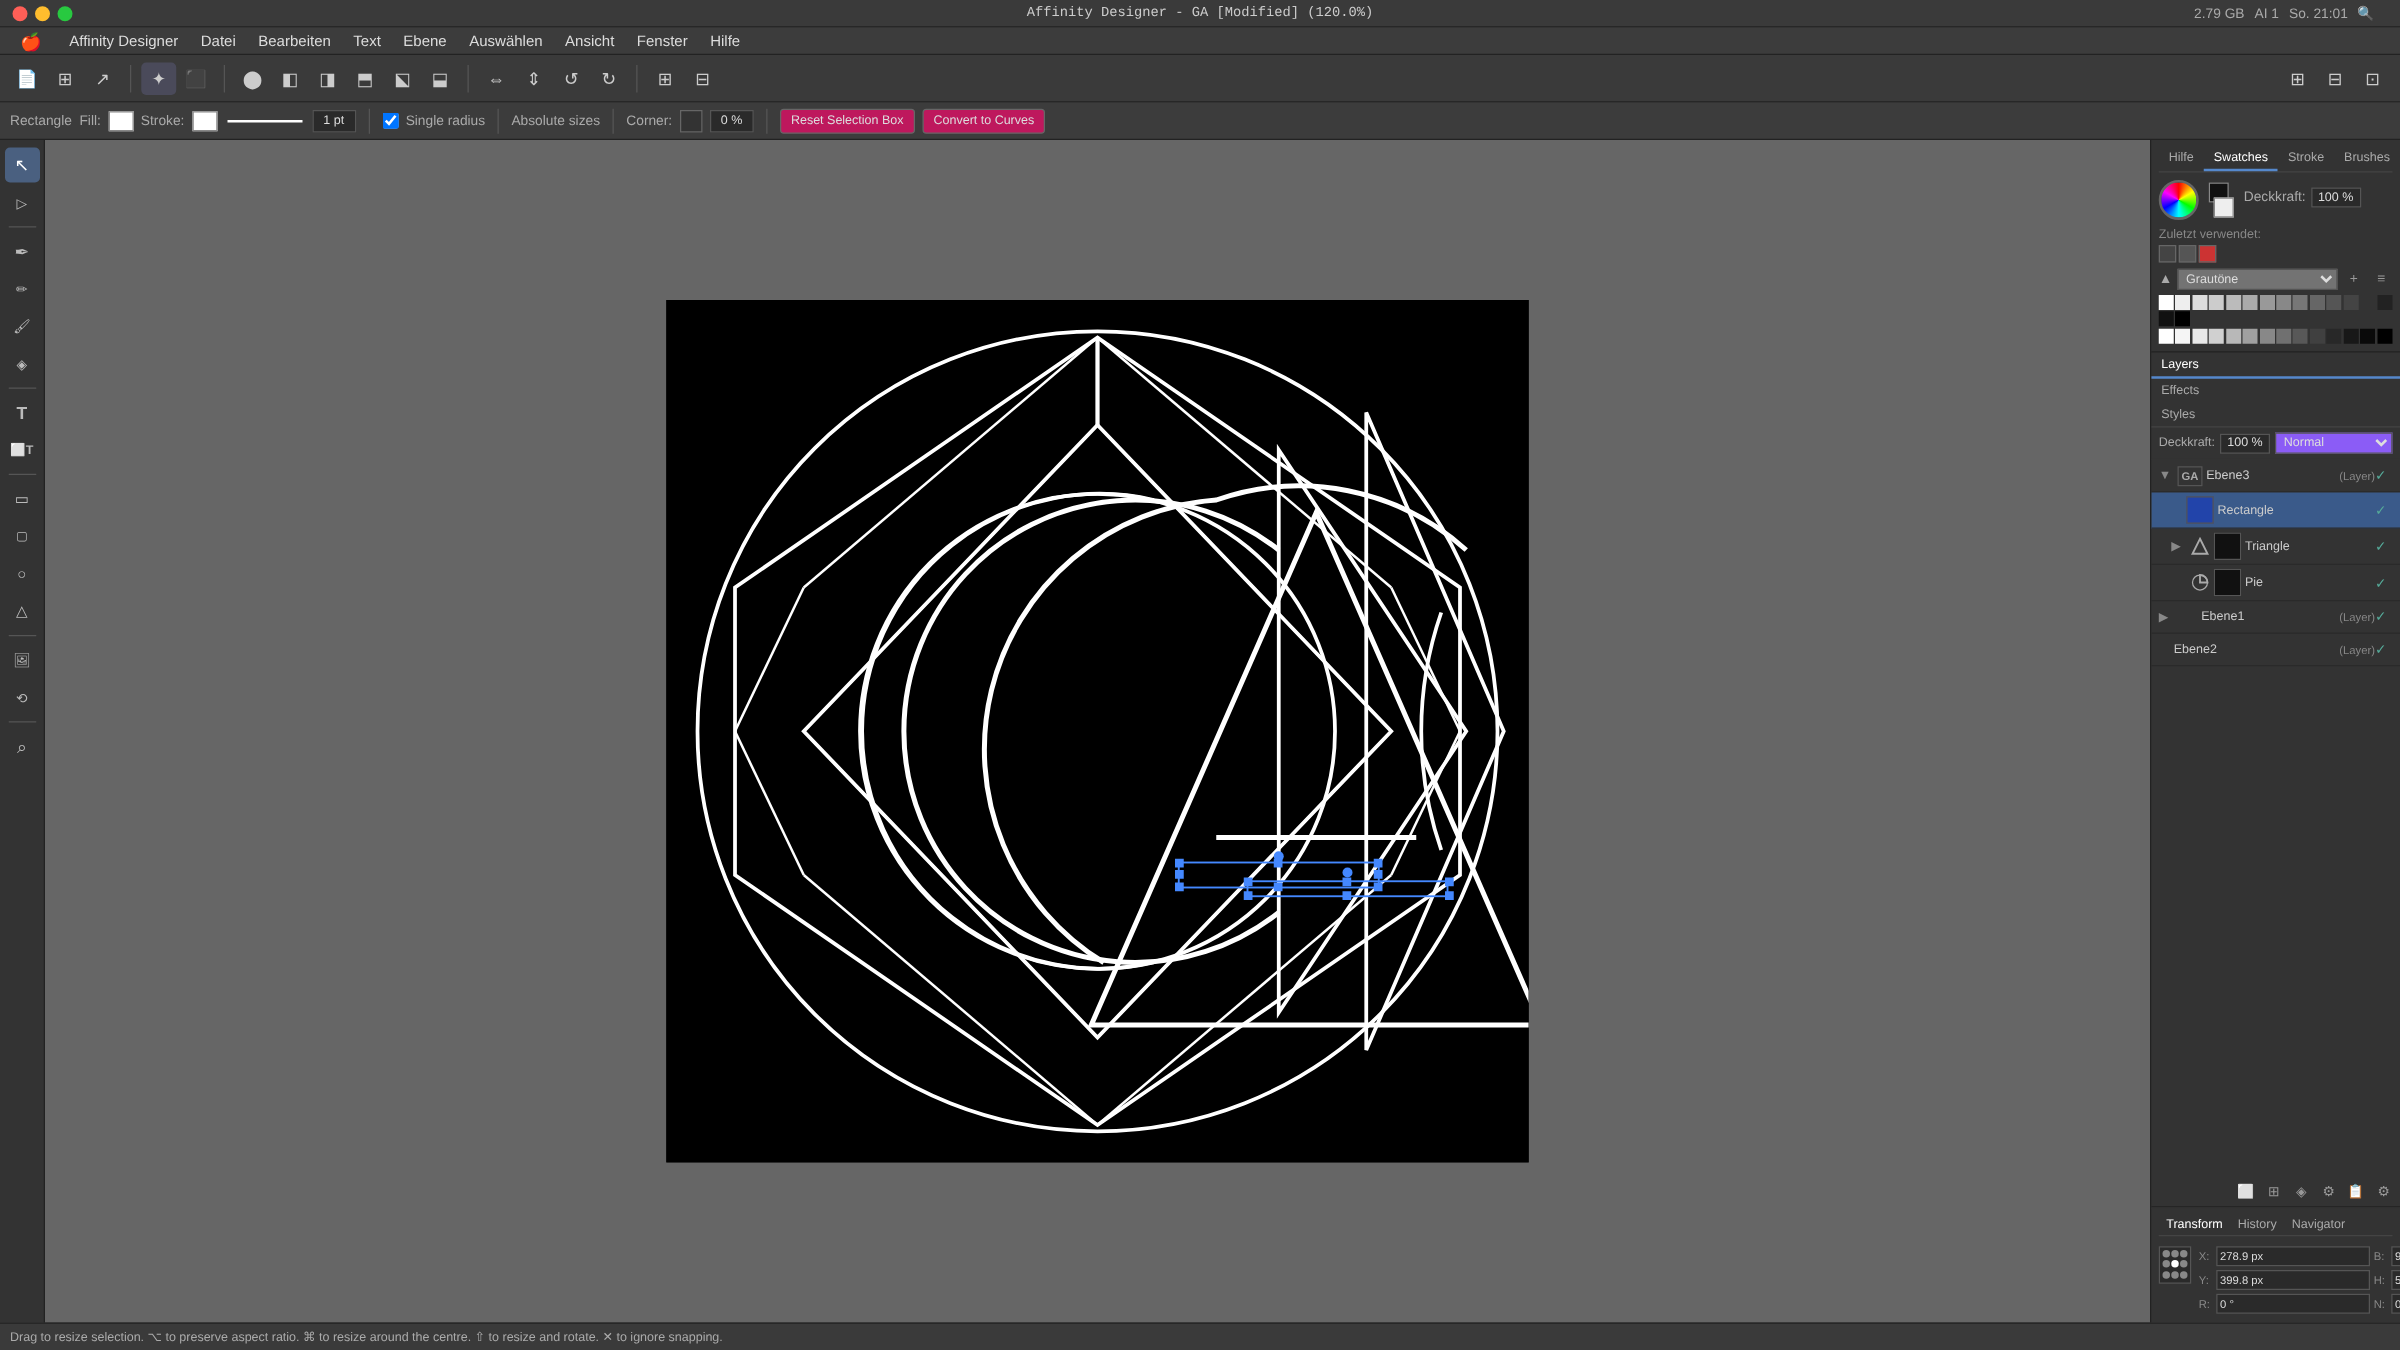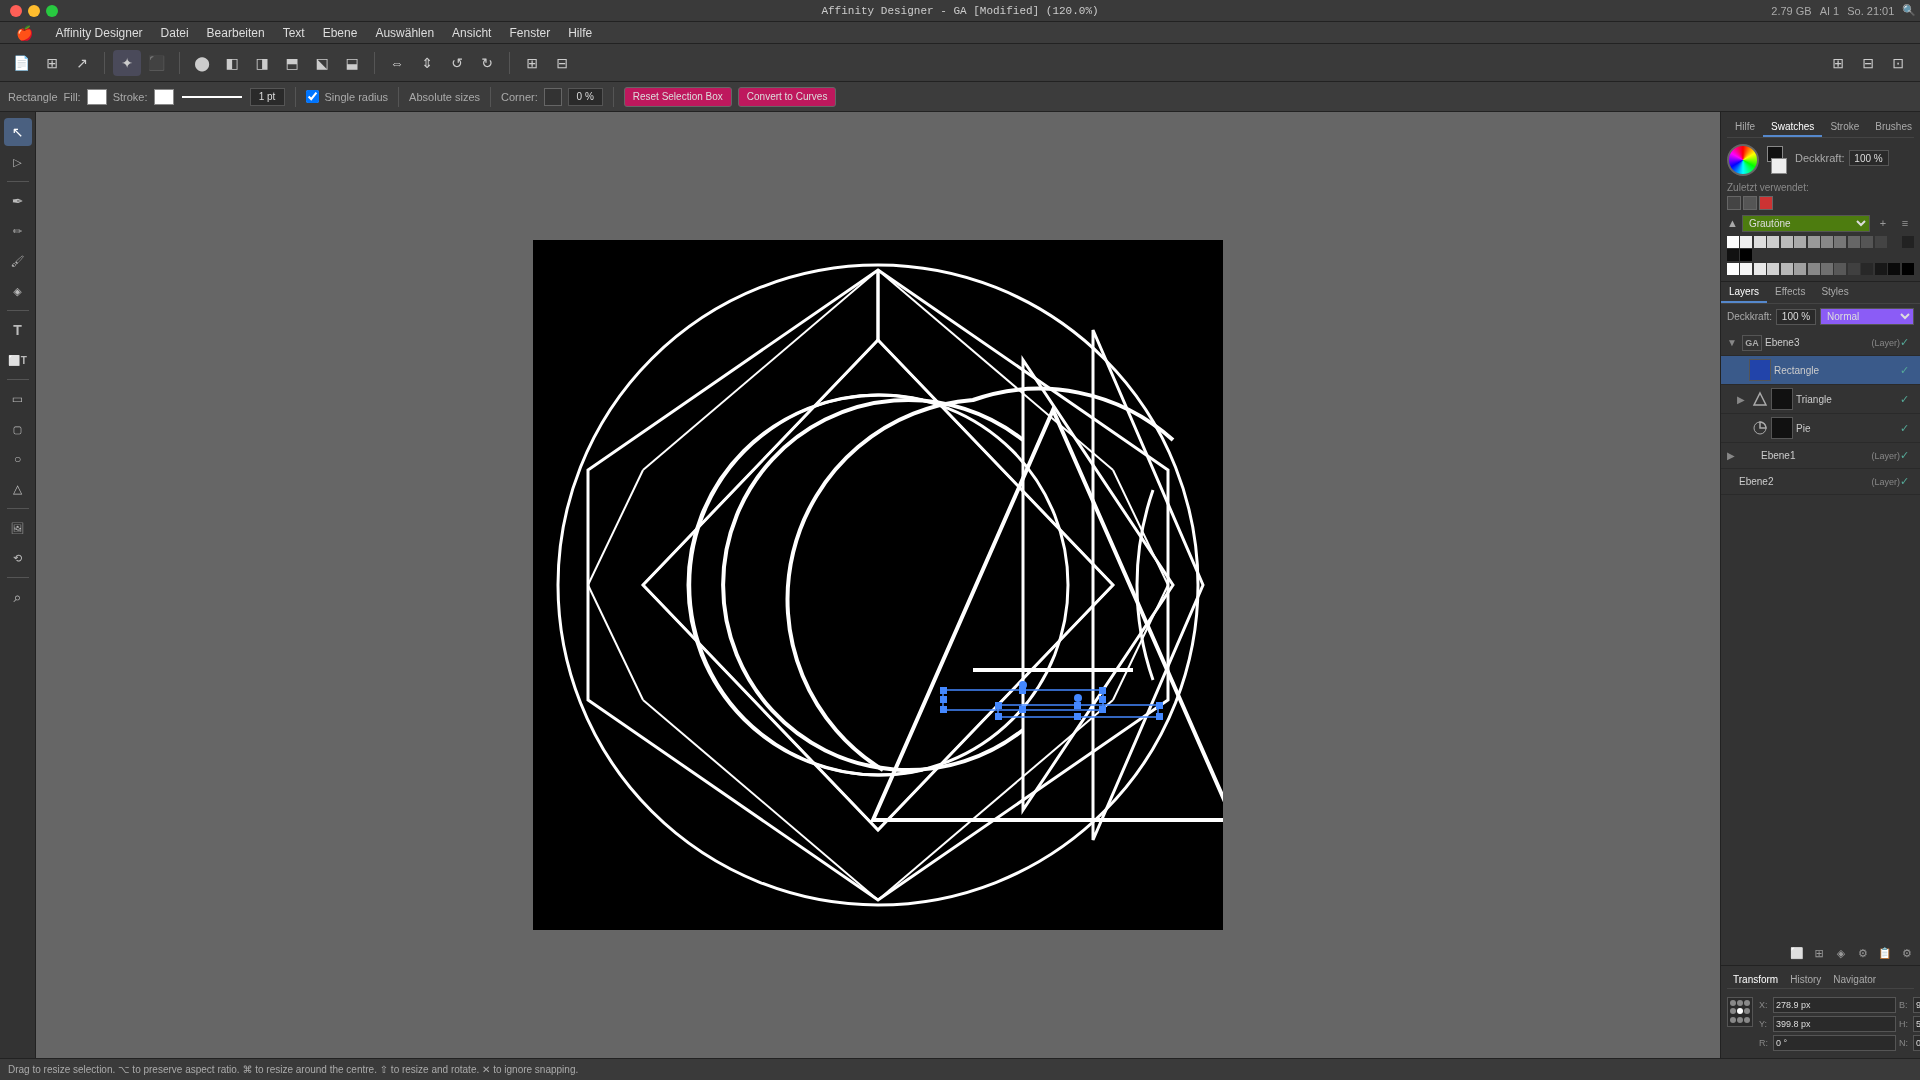--- a/index.html
+++ b/index.html
@@ -10,21 +10,21 @@
       width: 100%; height: 22px; background: #3a3a3a;
       display: flex; align-items: center; justify-content: space-between;
       border-bottom: 1px solid #222;
     }
     #titlebar-left { display: flex; align-items: center; gap: 6px; padding-left: 10px; }
     .traffic-light { width: 12px; height: 12px; border-radius: 50%; cursor: pointer; }
     .tl-red { background: #ff5f57; }
     .tl-yellow { background: #ffbd2e; }
     .tl-green { background: #28c940; }
     #titlebar-center { position: absolute; left: 50%; transform: translateX(-50%); font-size: 11px; color: #ccc; white-space: nowrap; font-family: Liberation Mono, monospace; }
-    #titlebar-right { display: flex; align-items: center; gap: 8px; padding-right: 4px; font-size: 11px; color: #aaa; }
+    #titlebar-right { display: flex; align-items: center; gap: 8px; padding-right: 20px; font-size: 11px; color: #aaa; }
 
     
     #menubar {
       width: 100%; height: 22px; background: #3c3c3c;
       display: flex; align-items: center; padding: 0 8px;
       border-bottom: 1px solid #222;
       gap: 2px;
     }
     .menu-item { padding: 2px 8px; font-size: 12px; color: #ddd; cursor: pointer; border-radius: 3px; white-space: nowrap; }
     .menu-apple { font-size: 14px; margin-right: 4px; }
@@ -113,28 +113,28 @@
     .bw-white { width: 16px; height: 16px; background: #eee; border: 1px solid #888; margin-top: -4px; margin-left: 4px; }
 
     .opacity-row { display: flex; align-items: center; gap: 4px; font-size: 10px; color: #aaa; margin-bottom: 4px; }
     .opacity-input { width: 40px; height: 16px; background: #2a2a2a; border: 1px solid #555; color: #ddd; font-size: 10px; text-align: center; }
 
     .recent-label { font-size: 10px; color: #888; margin-bottom: 3px; }
     .recent-colors { display: flex; gap: 2px; margin-bottom: 4px; }
     .recent-swatch { width: 14px; height: 14px; cursor: pointer; border: 1px solid #666; }
 
     .gradient-row { display: flex; align-items: center; gap: 4px; margin-bottom: 4px; }
-    .gradient-select { background: #4d7c0f; border: 1px solid #555; color: #ddd; font-size: 10px; padding: 1px 2px; flex: 1; }
+    .gradient-select { background: #737373; border: 1px solid #555; color: #ddd; font-size: 10px; padding: 1px 2px; flex: 1; }
 
     .swatch-grid { display: grid; grid-template-columns: repeat(14, 1fr); gap: 1px; }
     .swatch-cell { width: 12px; height: 12px; cursor: pointer; border: 1px solid transparent; }
 
     
     #layers-panel { flex: 1; display: flex; flex-direction: column; overflow: hidden; }
-    #layers-tabs { display: flex; gap: 0; border-bottom: 1px solid #444; }
+    #layers-tabs { display: flex; gap: 0; border-bottom: 1px solid #444; flex-direction: column; }
     .layers-tab { font-size: 10px; padding: 4px 8px; color: #aaa; cursor: pointer; }
     .layers-tab.active { color: #fff; border-bottom: 2px solid #5588cc; }
 
     #layers-opacity-row { display: flex; align-items: center; gap: 4px; padding: 4px 6px; font-size: 10px; color: #aaa; border-bottom: 1px solid #333; }
     .layers-opacity-input { width: 40px; height: 16px; background: #2a2a2a; border: 1px solid #555; color: #ddd; font-size: 10px; text-align: center; }
     .blend-select { background: #8b5cf6; border: 1px solid #555; color: #ddd; font-size: 10px; padding: 1px 2px; flex: 1; }
 
     #layers-list { flex: 1; overflow-y: auto; }
     .layer-item {
       display: flex; align-items: center; padding: 3px 6px; font-size: 10px; color: #ccc;

